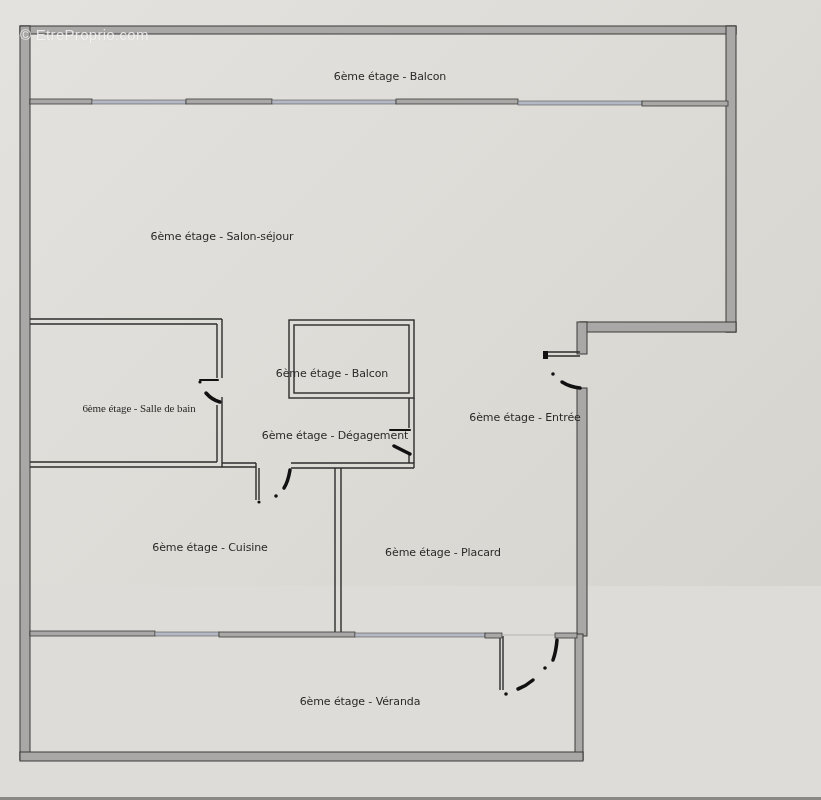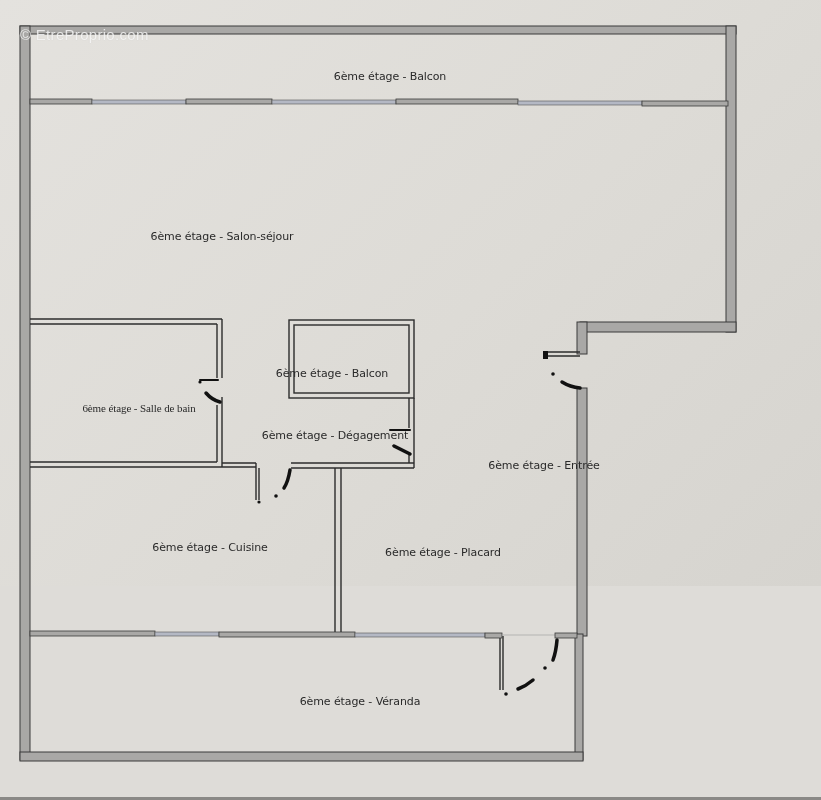--- a/index.html
+++ b/index.html
@@ -165,20 +165,20 @@
       </g>
     </g>
   </svg>
 
   <div class="watermark">© EtreProprio.com</div>
 
   <div class="room-label" style="left:390px; top:76px;">6ème étage - Balcon</div>
   <div class="room-label" style="left:222px; top:236px;">6ème étage - Salon-séjour</div>
   <div class="room-label" style="left:332px; top:373px;">6ème étage - Balcon</div>
   <div class="room-label" style="left:139px; top:408px;font-family:Liberation Serif, serif;">6ème étage - Salle de bain</div>
-  <div class="room-label" style="left:544px; top:417px;margin-top:48px;">6ème étage - Entrée</div>
+  <div class="room-label" style="left:525px; top:417px;">6ème étage - Entrée</div>
   <div class="room-label" style="left:335px; top:435px;">6ème étage - Dégagement</div>
   <div class="room-label" style="left:210px; top:547px;">6ème étage - Cuisine</div>
   <div class="room-label" style="left:443px; top:552px;">6ème étage - Placard</div>
   <div class="room-label" style="left:360px; top:681px;margin-top:20px;">6ème étage - Véranda</div>
 
   <div class="bottom-edge"></div>
 </div>
 
 </body></html>

